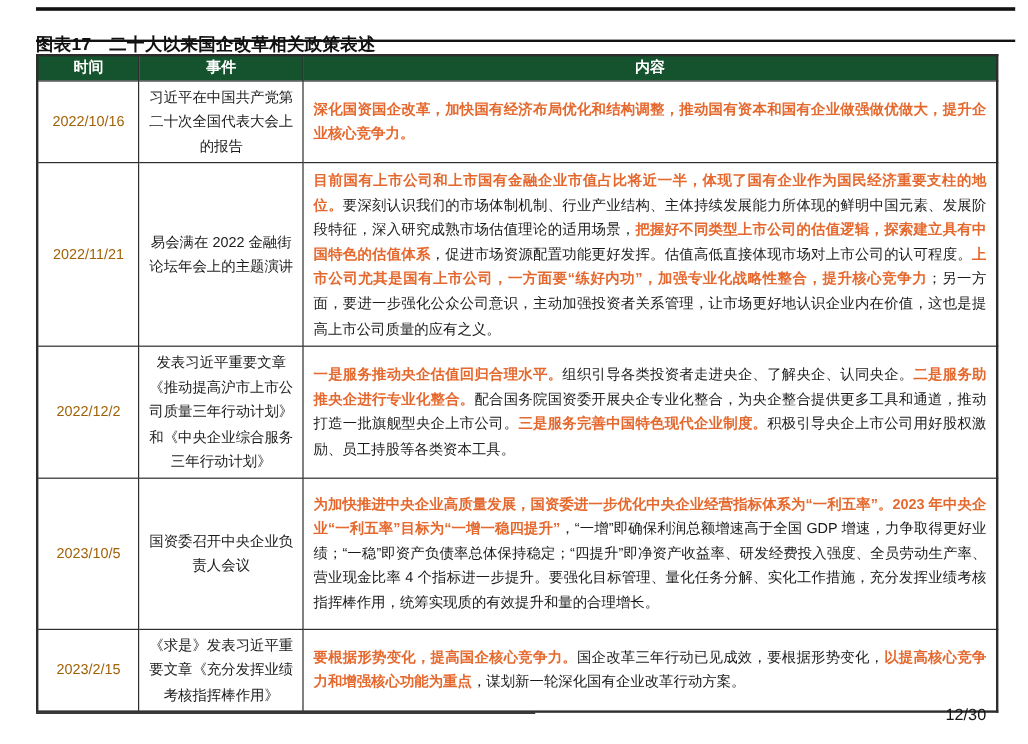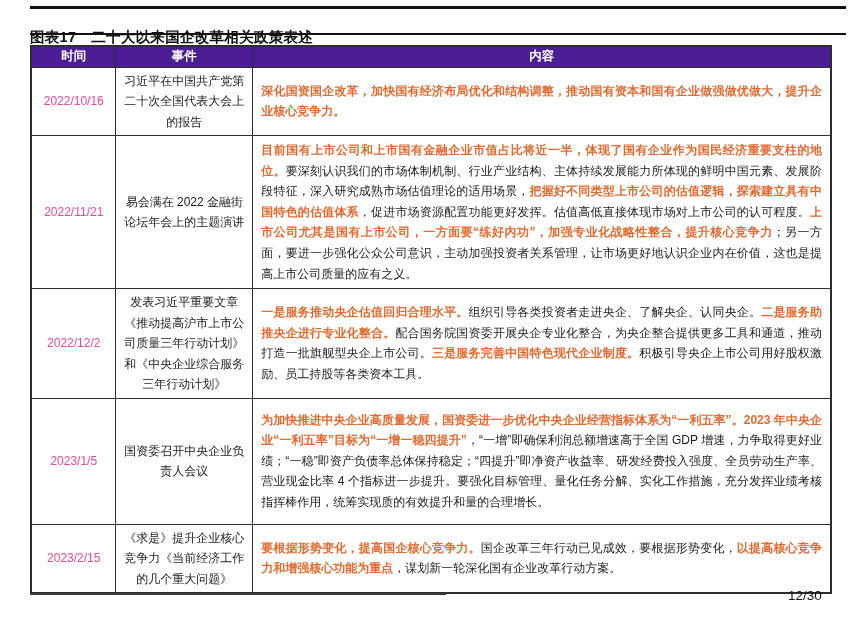--- a/index.html
+++ b/index.html
@@ -15,29 +15,29 @@
     position:absolute; left:30px; top:45px; width:800px;
     display:table; table-layout:fixed; border-collapse:collapse;
     border:2px solid #2d2d2d;
   }
   .thead { display:table-row-group; }
   .tbody { display:table-row-group; }
   .trow  { display:table-row; }
   .cell  { display:table-cell; border:1px solid #2d2d2d; vertical-align:middle; box-sizing:border-box; }
 
   .thead .cell {
-    background:#4c1d95; color:#ffffff; font-weight:bold; font-size:12.5px;
+    background:#14532d; color:#ffffff; font-weight:bold; font-size:12.5px;
     text-align:center; height:21px; padding:1px 2px;
   }
   .col-time    { width:82px; }
   .col-event   { width:132px; }
   .col-content { width:558px;margin-top:44px; }
 
   .cell.time {
-    font-size:12px; text-align:center; color:#ec4899; padding:2px;
+    font-size:12px; text-align:center; color:#a16207; padding:2px;
   }
   .cell.event {
     font-size:12px; text-align:center; color:#1b1b1b;
     padding:3px 4px; line-height:20.5px;
   }
   .cell.content {
     font-size:12px; text-align:justify; padding:4px 8px; line-height:20.6px;
     color:#1b1b1b;
   }
   .cell.content .hl    { color:#E5692E; font-weight:bold; }
@@ -81,27 +81,27 @@
           <div class="cell time">2022/11/21</div>
           <div class="cell event">易会满在 2022 金融街论坛年会上的主题演讲</div>
           <div class="cell content"><span class="hl">目前国有上市公司和上市国有金融企业市值占比将近一半，体现了国有企业作为国民经济重要支柱的地位。</span><span class="plain">要深刻认识我们的市场体制机制、行业产业结构、主体持续发展能力所体现的鲜明中国元素、发展阶段特征，深入研究成熟市场估值理论的适用场景，</span><span class="hl">把握好不同类型上市公司的估值逻辑，探索建立具有中国特色的估值体系</span><span class="plain">，促进市场资源配置功能更好发挥。估值高低直接体现市场对上市公司的认可程度。</span><span class="hl">上市公司尤其是国有上市公司，一方面要“练好内功”，加强专业化战略性整合，提升核心竞争力</span><span class="plain">；另一方面，要进一步强化公众公司意识，主动加强投资者关系管理，让市场更好地认识企业内在价值，这也是提高上市公司质量的应有之义。</span></div>
         </div>
         <div class="trow">
           <div class="cell time">2022/12/2</div>
           <div class="cell event">发表习近平重要文章《推动提高沪市上市公司质量三年行动计划》和《中央企业综合服务三年行动计划》</div>
           <div class="cell content"><span class="hl">一是服务推动央企估值回归合理水平。</span><span class="plain">组织引导各类投资者走进央企、了解央企、认同央企。</span><span class="hl">二是服务助推央企进行专业化整合。</span><span class="plain">配合国务院国资委开展央企专业化整合，为央企整合提供更多工具和通道，推动打造一批旗舰型央企上市公司。</span><span class="hl">三是服务完善中国特色现代企业制度。</span><span class="plain">积极引导央企上市公司用好股权激励、员工持股等各类资本工具。</span></div>
         </div>
         <div class="trow">
-          <div class="cell time">2023/1/5</div>
+          <div class="cell time">2023/10/5</div>
           <div class="cell event">国资委召开中央企业负责人会议</div>
           <div class="cell content"><span class="hl">为加快推进中央企业高质量发展，国资委进一步优化中央企业经营指标体系为“一利五率”。2023 年中央企业“一利五率”目标为“一增一稳四提升”</span><span class="plain">，“一增”即确保利润总额增速高于全国 GDP 增速，力争取得更好业绩；“一稳”即资产负债率总体保持稳定；“四提升”即净资产收益率、研发经费投入强度、全员劳动生产率、营业现金比率 4 个指标进一步提升。要强化目标管理、量化任务分解、实化工作措施，充分发挥业绩考核指挥棒作用，统筹实现质的有效提升和量的合理增长。</span></div>
         </div>
         <div class="trow">
           <div class="cell time">2023/2/15</div>
-          <div class="cell event">《求是》提升企业核心竞争力《当前经济工作的几个重大问题》</div>
+          <div class="cell event">《求是》发表习近平重要文章《充分发挥业绩考核指挥棒作用》</div>
           <div class="cell content"><span class="hl">要根据形势变化，提高国企核心竞争力。</span><span class="plain">国企改革三年行动已见成效，要根据形势变化，</span><span class="hl">以提高核心竞争力和增强核心功能为重点</span><span class="plain">，谋划新一轮深化国有企业改革行动方案。</span></div>
         </div>
       </div>
   </div>
 
   <div class="footer-rule"></div>
   <div class="page-number">12/30</div>
 
 </div>
 

